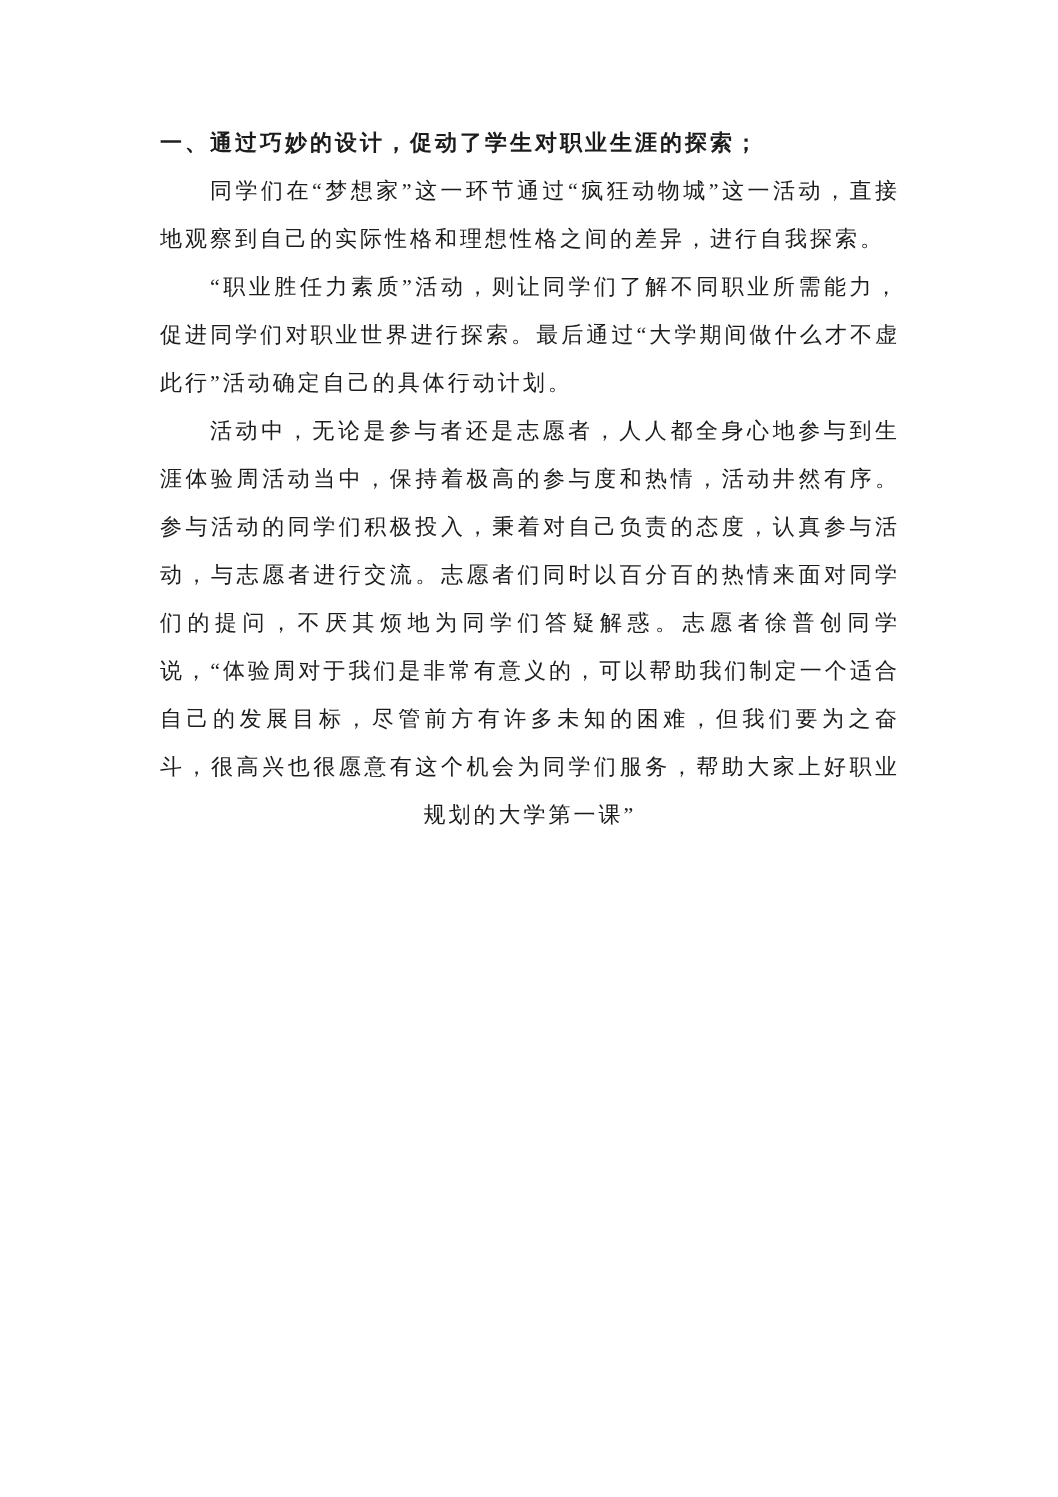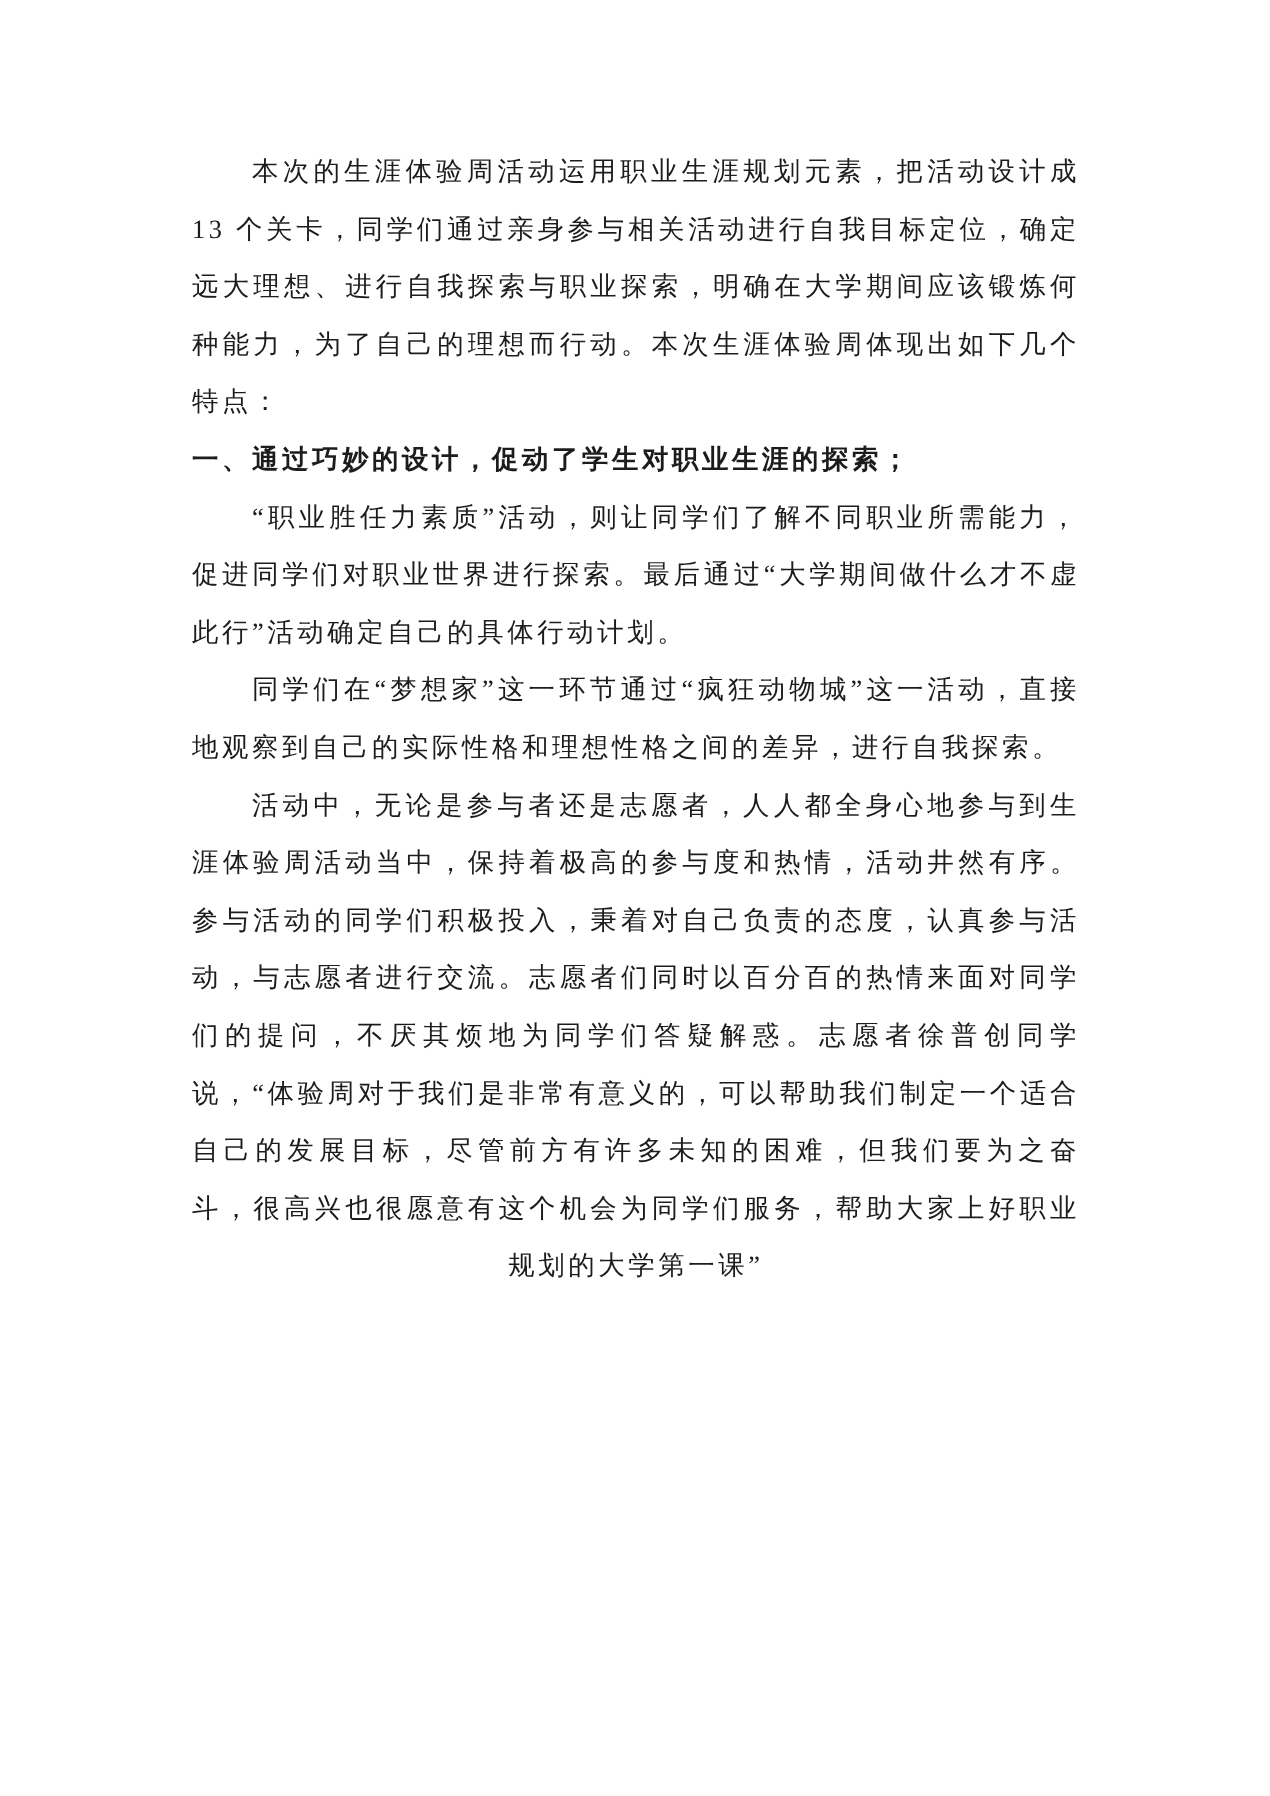--- a/index.html
+++ b/index.html
@@ -39,25 +39,24 @@
   .para.last-line-center {
     text-align-last: center;
   }
 </style>
 </head>
 <body>
 
 <div class="page">
   <div class="doc-content">
 
-    <p class="para">本次的生涯体验周活动运用职业生涯规划元素，把活动设计成 13 个关卡，同学们通过亲身参与相关活动进行自我目标定位，确定远大理想、进行自我探索与职业探索，明确在大学期间应该锻炼何种能力，为了自己的理想而行动。本次生涯体验周体现出如下几个特点：</p>
 
     <p class="heading">一、通过巧妙的设计，促动了学生对职业生涯的探索；</p>
 
+    <p class="para">同学们在“梦想家”这一环节通过“疯狂动物城”这一活动，直接地观察到自己的实际性格和理想性格之间的差异，进行自我探索。</p>
+
     <p class="para">“职业胜任力素质”活动，则让同学们了解不同职业所需能力，促进同学们对职业世界进行探索。最后通过“大学期间做什么才不虚此行”活动确定自己的具体行动计划。</p>
-
-    <p class="para">同学们在“梦想家”这一环节通过“疯狂动物城”这一活动，直接地观察到自己的实际性格和理想性格之间的差异，进行自我探索。</p>
 
 
     <p class="para last-line-center">活动中，无论是参与者还是志愿者，人人都全身心地参与到生涯体验周活动当中，保持着极高的参与度和热情，活动井然有序。参与活动的同学们积极投入，秉着对自己负责的态度，认真参与活动，与志愿者进行交流。志愿者们同时以百分百的热情来面对同学们的提问，不厌其烦地为同学们答疑解惑。志愿者徐普创同学说，“体验周对于我们是非常有意义的，可以帮助我们制定一个适合自己的发展目标，尽管前方有许多未知的困难，但我们要为之奋斗，很高兴也很愿意有这个机会为同学们服务，帮助大家上好职业规划的大学第一课”</p>
 
   </div>
 </div>
 
 </body></html>

